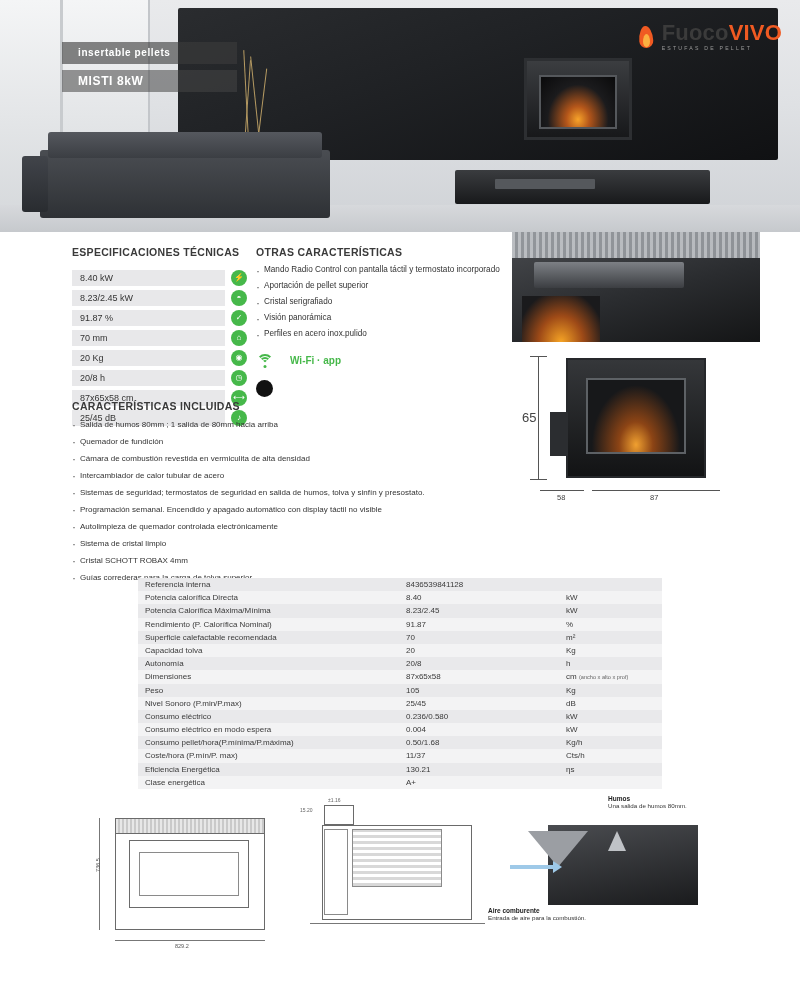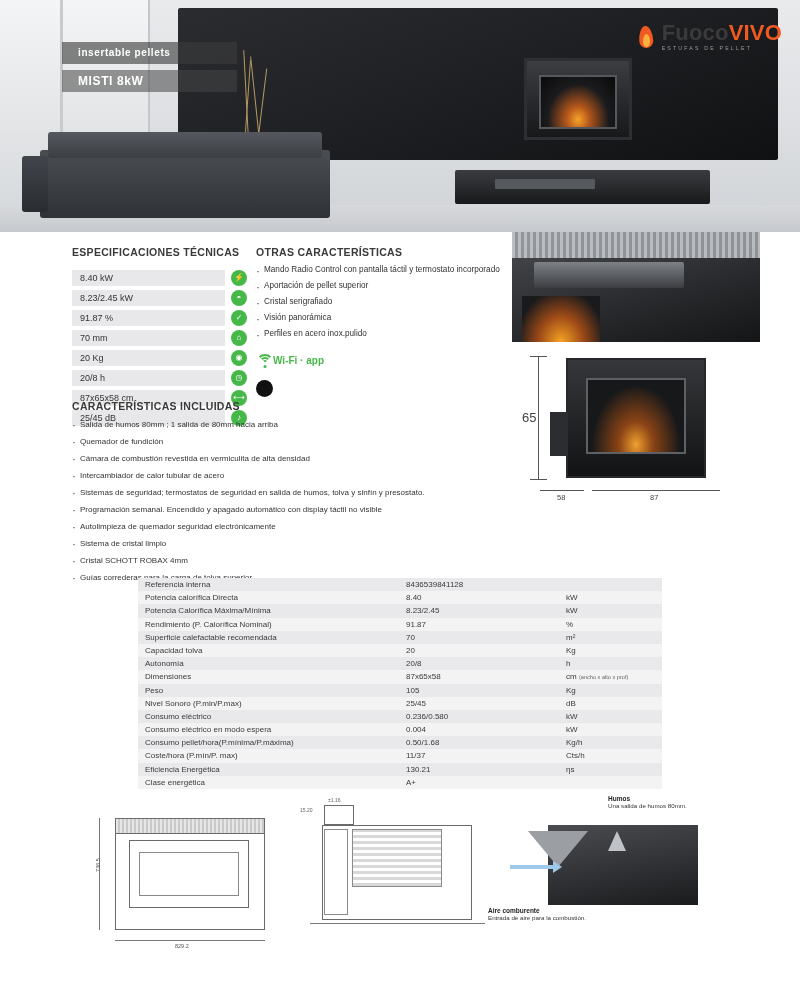--- a/index.html
+++ b/index.html
@@ -120,21 +120,21 @@
     width: 16px; height: 16px; border-radius: 50%;
     background: #46b84a; margin-left: 6px;
     display: flex; align-items: center; justify-content: center;
     color: #fff; font-size: 8px; line-height: 1;
   }
 
   
   .other { position: absolute; left: 256px; top: 246px; width: 255px; }
   .bullet { font-size: 8.2px; color: #333; margin-top: 7px; padding-left: 8px; position: relative; }
   .bullet:before { content: "·"; position: absolute; left: 0; top: -1px; font-size: 12px; color:#555; }
-  .wifi-row { display: flex; align-items: center; gap: 0; margin-top: 16px; }
+  .wifi-row { display: flex; align-items: center; gap: 17px; margin-top: 16px; }
   .wifi-icon { width: 17px; height: 13px; position: relative; }
   .wifi-icon i {
     position:absolute; left:50%; transform:translateX(-50%);
     border: 2px solid #46b84a; border-bottom-color: transparent;
     border-left-color: transparent; border-right-color: transparent;
     border-radius: 50%;
   }
   .wifi-icon i:nth-child(1){ width:17px; height:17px; top:0; }
   .wifi-icon i:nth-child(2){ width:11px; height:11px; top:3px; }
   .wifi-icon i:nth-child(3){ width:5px;  height:5px;  top:6px; }
@@ -364,21 +364,21 @@
   </div>
 
   <div class="included">
     <div class="h-sec">CARACTERÍSTICAS INCLUIDAS</div>
     <div class="inc-line">Salida de humos 80mm ; 1 salida de 80mm hacia arriba</div>
     <div class="inc-line">Quemador de fundición</div>
     <div class="inc-line">Cámara de combustión revestida en vermiculita de alta densidad</div>
     <div class="inc-line">Intercambiador de calor tubular de acero</div>
     <div class="inc-line">Sistemas de seguridad; termostatos de seguridad en salida de humos, tolva y sinfín y presostato.</div>
     <div class="inc-line">Programación semanal. Encendido y apagado automático con display táctil no visible</div>
-    <div class="inc-line">Autolimpieza de quemador seguridad electrónicamente</div>
+    <div class="inc-line">Autolimpieza de quemador controlada electrónicamente</div>
     <div class="inc-line">Sistema de cristal limpio</div>
     <div class="inc-line">Cristal SCHOTT ROBAX 4mm</div>
     <div class="inc-line">Guías correderas para la carga de tolva superior</div>
   </div>
 
   <div class="table">
     <div class="trow alt">
         <div class="tc1">Referencia interna</div>
         <div class="tc2">8436539841128</div>
         <div class="tc3"></div>

